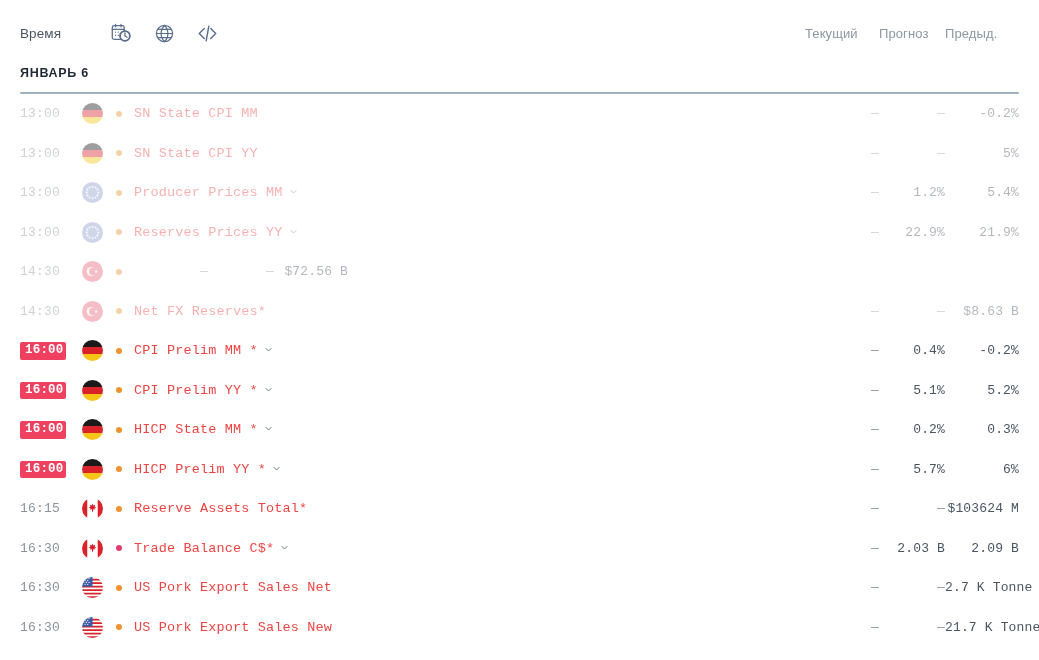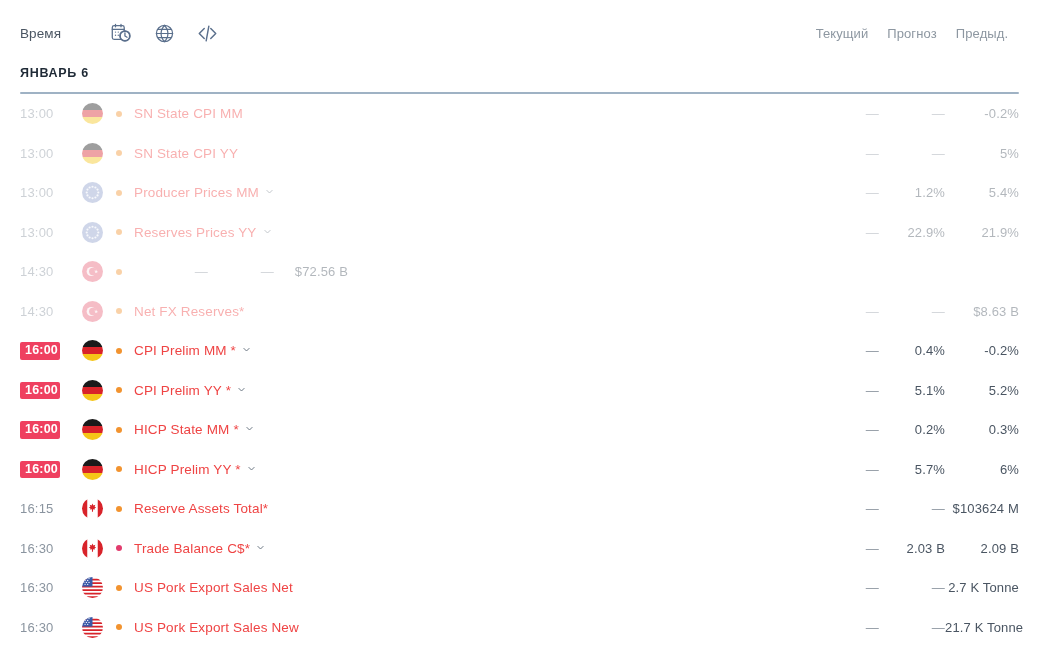--- a/index.html
+++ b/index.html
@@ -53,21 +53,21 @@
   .tb-icon svg { display: block; }
 
   .toolbar-right {
     margin-left: auto;
     display: flex;
     align-items: center;
     font-size: 13px;
     color: #8d97a1;
   }
   .col-head {
-    text-align: center;
+    text-align: left;
     letter-spacing: .1px;
     white-space: nowrap;
   }
   .col-head.actual   { width: 74px; }
   .col-head.forecast { width: 66px; }
   .col-head.previous { width: 74px; }
 
   
   .date-bar {
     padding: 0 20px;
@@ -89,20 +89,21 @@
   
   .rows {
     padding: 0 20px;
     box-sizing: border-box;
   }
   .row {
     height: 39.5px;
     display: flex;
     align-items: center;
     box-sizing: border-box;
+    font-family: Liberation Mono, monospace;
   }
   .row.faded { opacity: .42; }
 
   .cell-time {
     width: 62px;
     flex: none;
     font-size: 13px;
     color: #8a949f;
     letter-spacing: .2px;
   }

